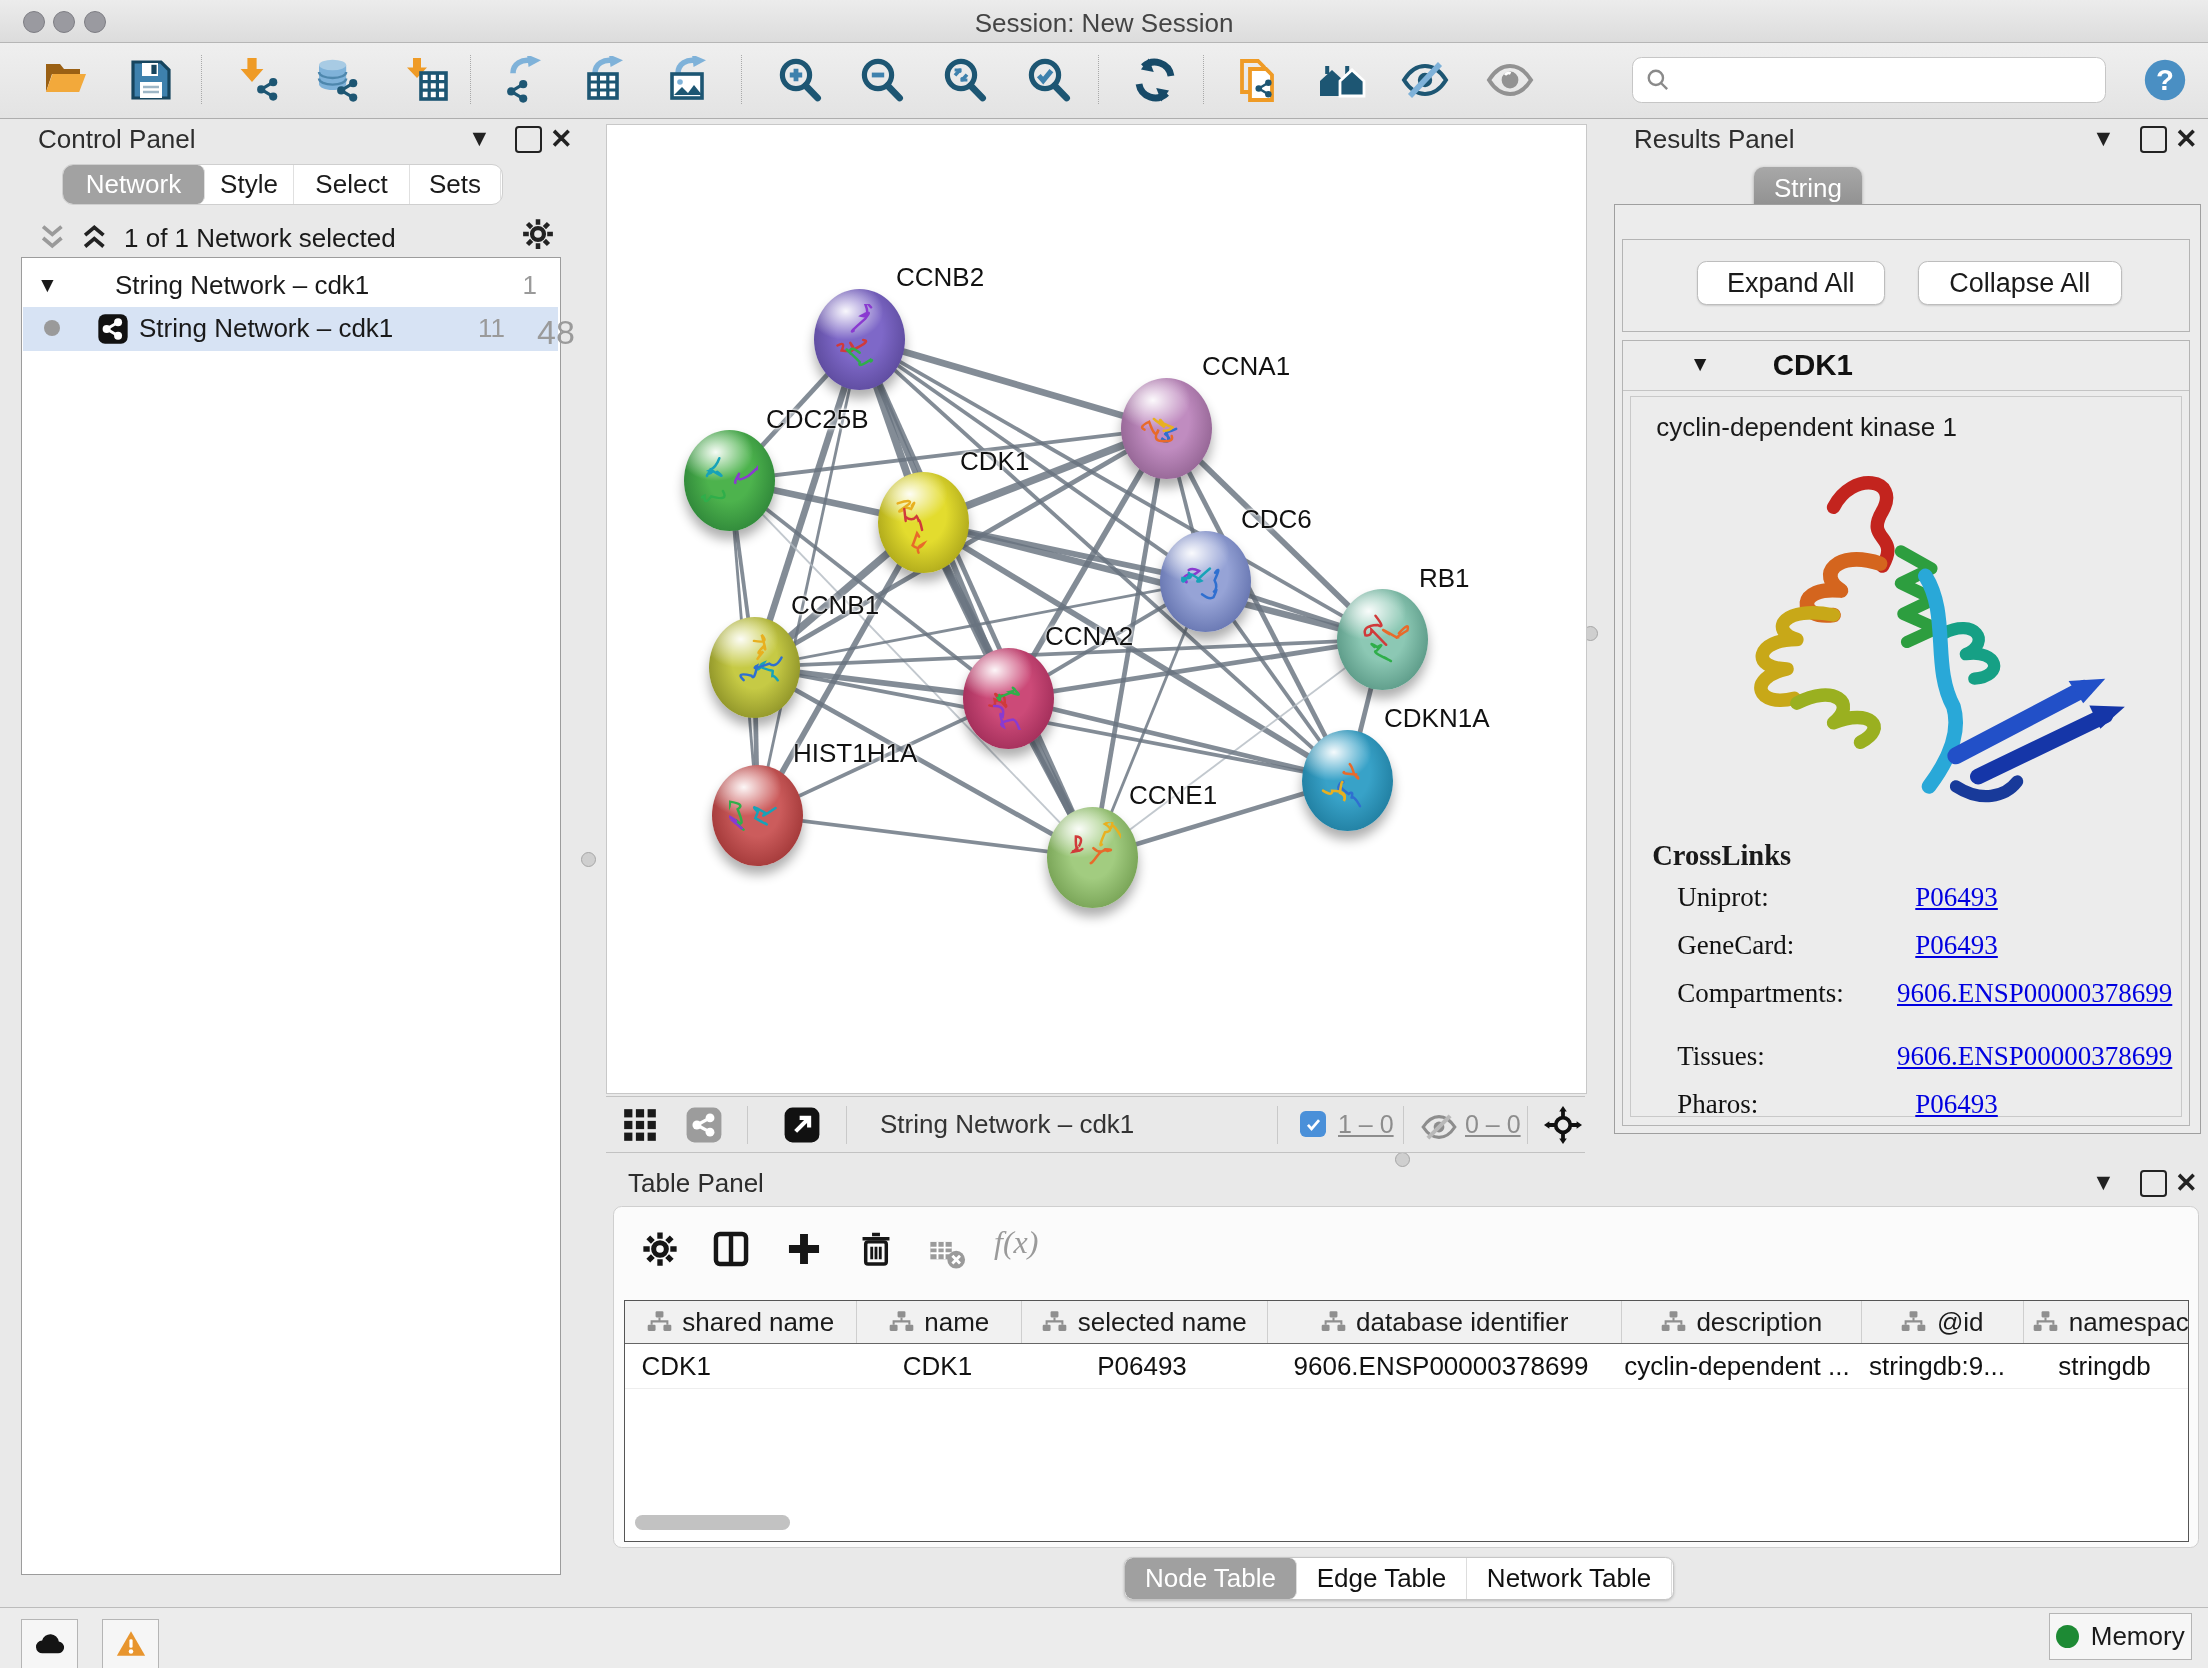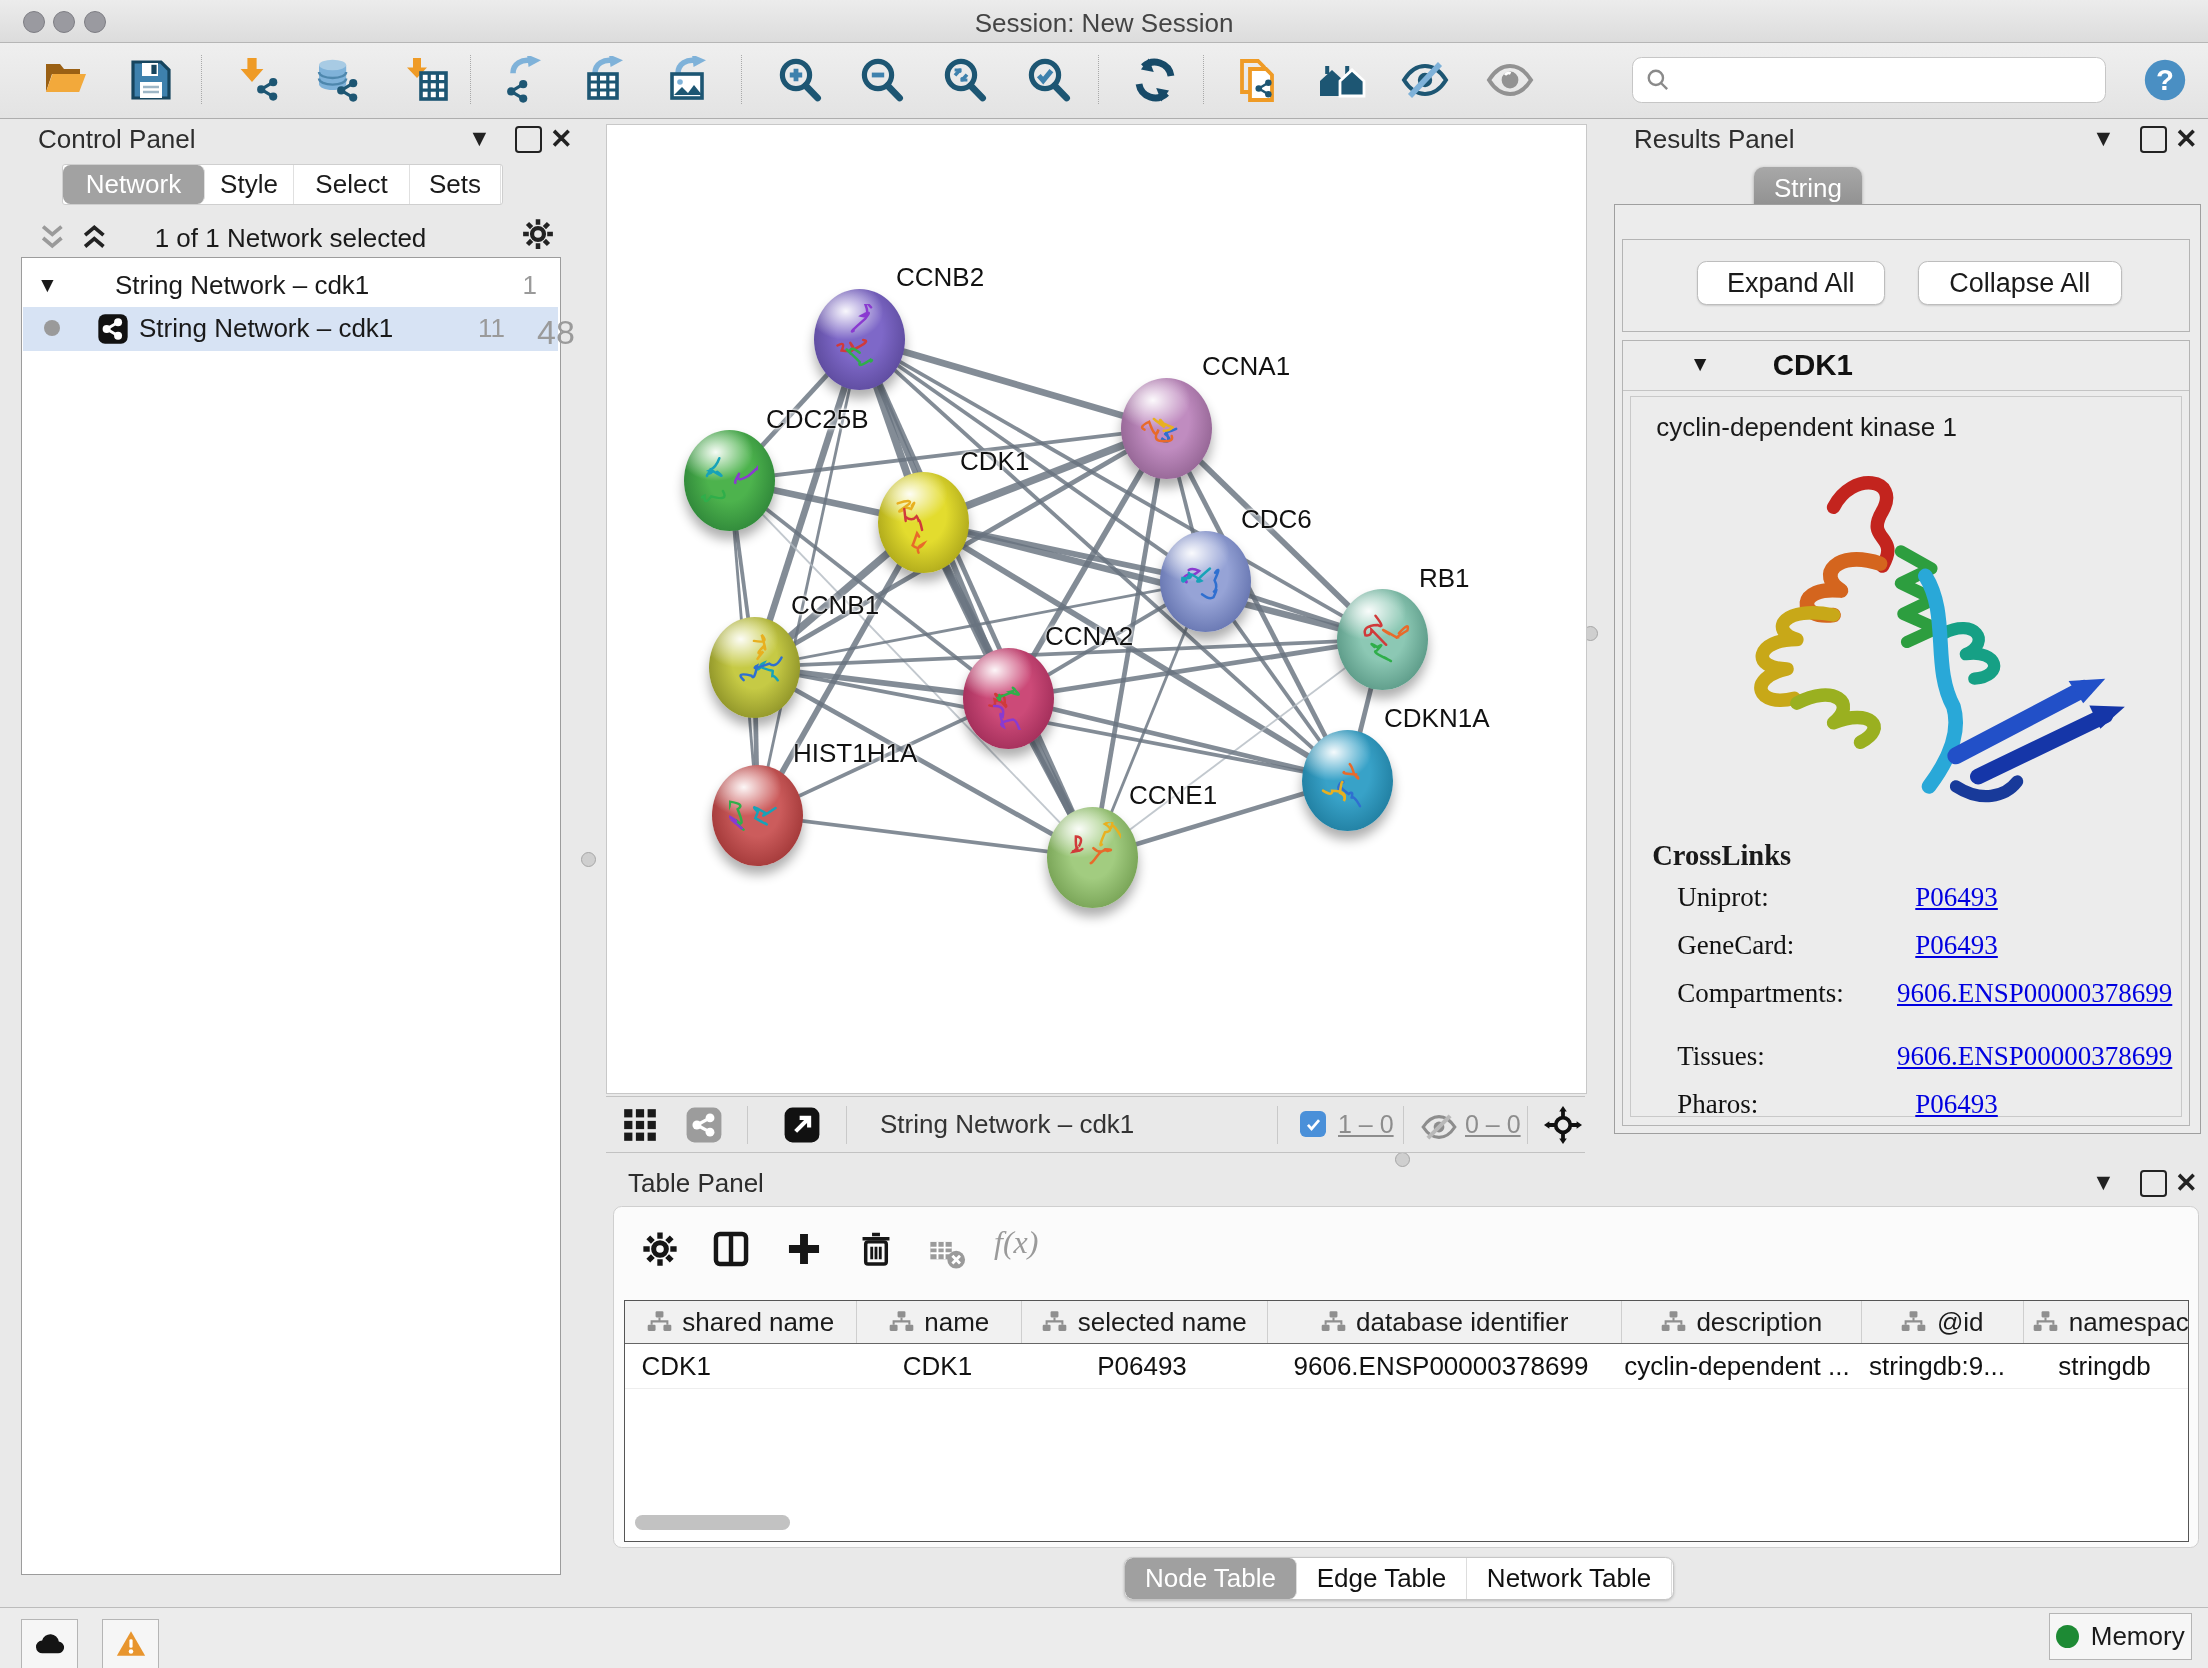--- a/index.html
+++ b/index.html
@@ -18,21 +18,21 @@
   .tool-btn svg{width:48px;height:48px;}
   .tool-sep{width:0;height:49px;top:12.4px;border-left:1.9px dotted #a9a9a9;}
   .searchbox{left:1632px;top:57px;width:472px;height:44px;background:#fff;border:1.9px solid #c6c6c6;
              border-radius:9.5px;display:flex;align-items:center;}
   .searchbox svg{width:28.5px;height:28.5px;margin-left:11.4px;}
   .searchbox input{border:none;outline:none;flex:1;font-size:25px;font-family:"Liberation Sans",sans-serif;background:transparent;margin-left:7.6px;}
   
   .panel-title{font-size:26px;color:#2d2d2d;}
   .hdr-ico{font-size:23px;color:#222;}
   
-  .tabbar{display:flex;background:#fff;border:1px solid #cfcfcf;border-radius:3px;overflow:hidden;}
+  .tabbar{display:flex;background:#fff;border:1px solid #cfcfcf;border-radius:11px;overflow:hidden;}
   .tab{font-size:26px;padding:3.8px 0;text-align:center;color:#1a1a1a;border-right:1px solid #e0e0e0;}
   .tab.sel{background:#a2a2a2;color:#fff;border-radius:7.6px;}
   .treebox{background:#fff;border:1px solid #9c9c9c;}
   .tree-count{color:#9a9a9a;}
   
   .canvas{background:#fff;border:1px solid #c8c8c8;overflow:hidden;}
   .node{border-radius:50%;box-shadow:0 8.6px 11.4px rgba(0,0,0,.32);}
   .node-label{font-size:26px;color:#111;white-space:nowrap;
               text-shadow:0 0 4.8px #fff,0 0 2.9px #fff,0 0 1.9px #fff;}
   .netbar{background:#e9e9e9;border-top:1px solid #c2c2c2;border-bottom:1px solid #c2c2c2;}
@@ -290,21 +290,21 @@
     </svg>
 </div>
 <div class="abs" style="left:78px;top:221px;width:34px;height:28.5px">
   <svg viewBox="0 0 24 24">
       <g stroke="#222" stroke-width="2.6" fill="none">
         <path d="M5 10l6.5-5.5L18 10"></path>
         <path d="M5 18l6.5-5.5L18 18"></path>
       </g>
     </svg>
 </div>
-<div class="abs" style="left:124px;top:223px;width:333px;text-align:center;font-size:26px">1 of 1 Network selected</div>
+<div class="abs" style="left:124px;top:223px;width:333px;font-size:26px">1 of 1 Network selected</div>
 <div class="abs" style="left:521px;top:217px;width:34px;height:34px">
   <svg viewBox="0 0 24 24">
       <circle cx="12" cy="12" r="4.2" fill="none" stroke="#222" stroke-width="3"></circle>
       <g stroke="#222" stroke-width="3.2">
         <path d="M12 1.5v4M12 18.5v4M1.5 12h4M18.5 12h4M4.6 4.6l2.9 2.9M16.5 16.5l2.9 2.9M4.6 19.4l2.9-2.9M16.5 7.5l2.9-2.9"></path>
       </g>
     </svg>
 </div>
 
 <div class="abs treebox" style="left:21px;top:257px;width:538px;height:1316px">

